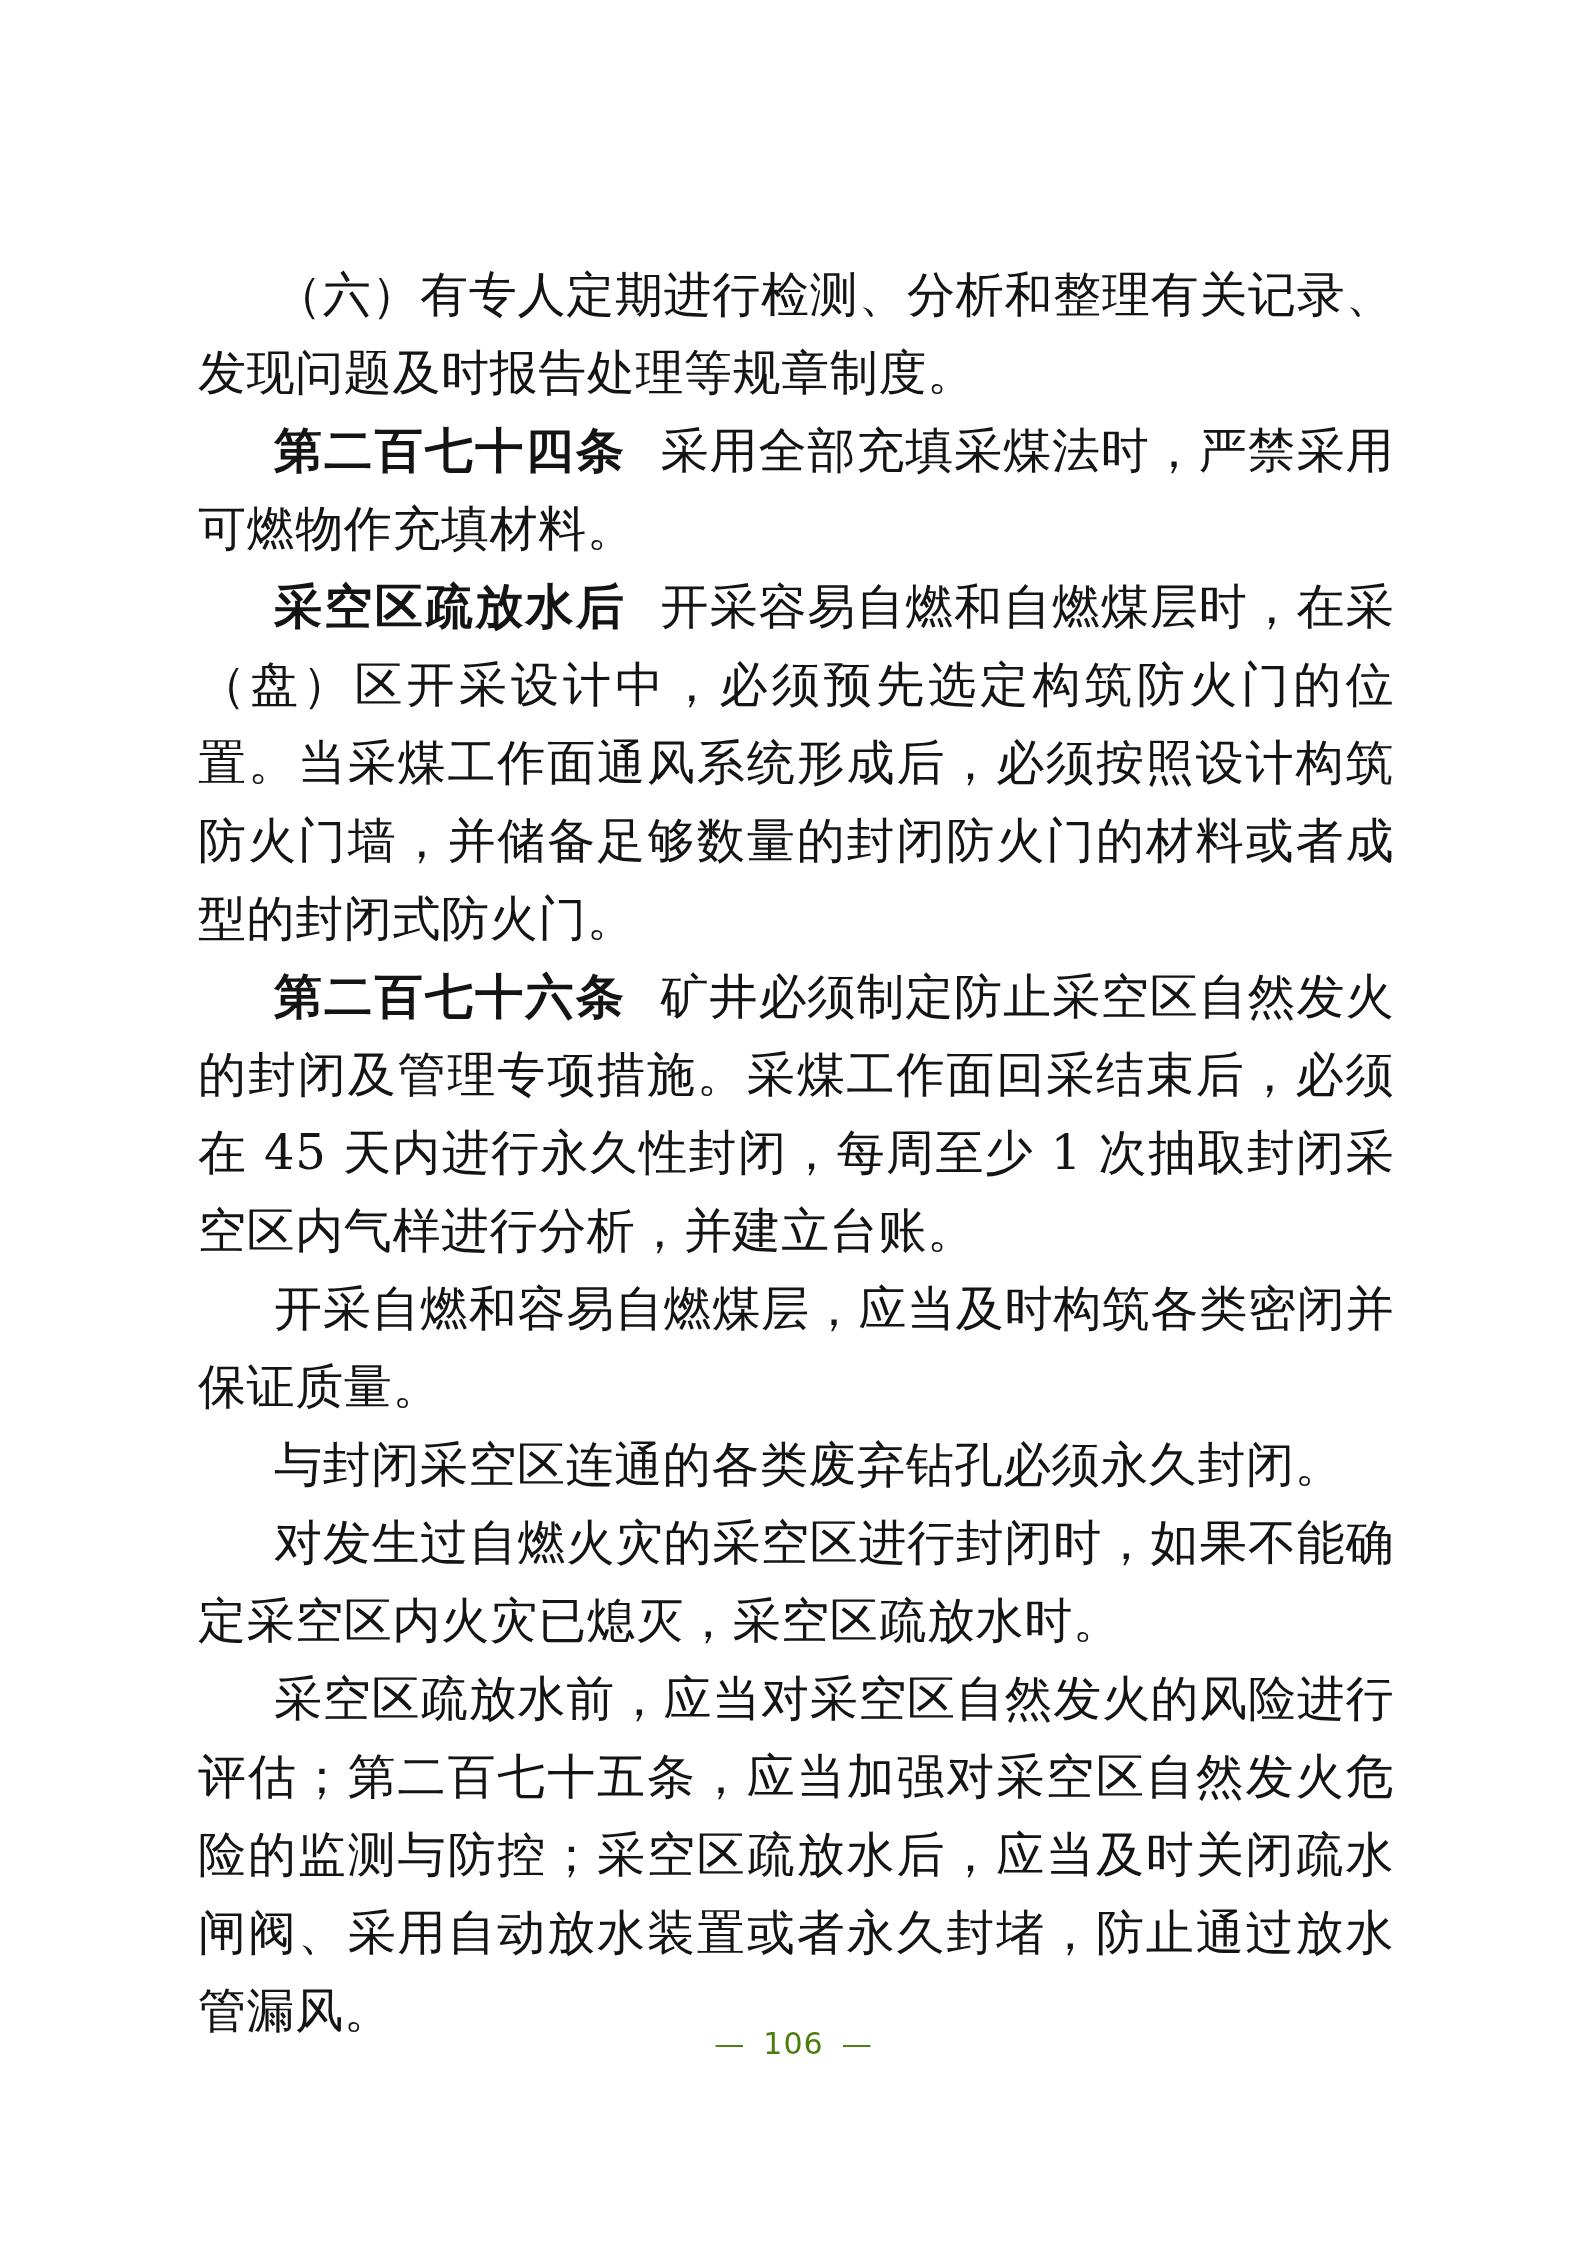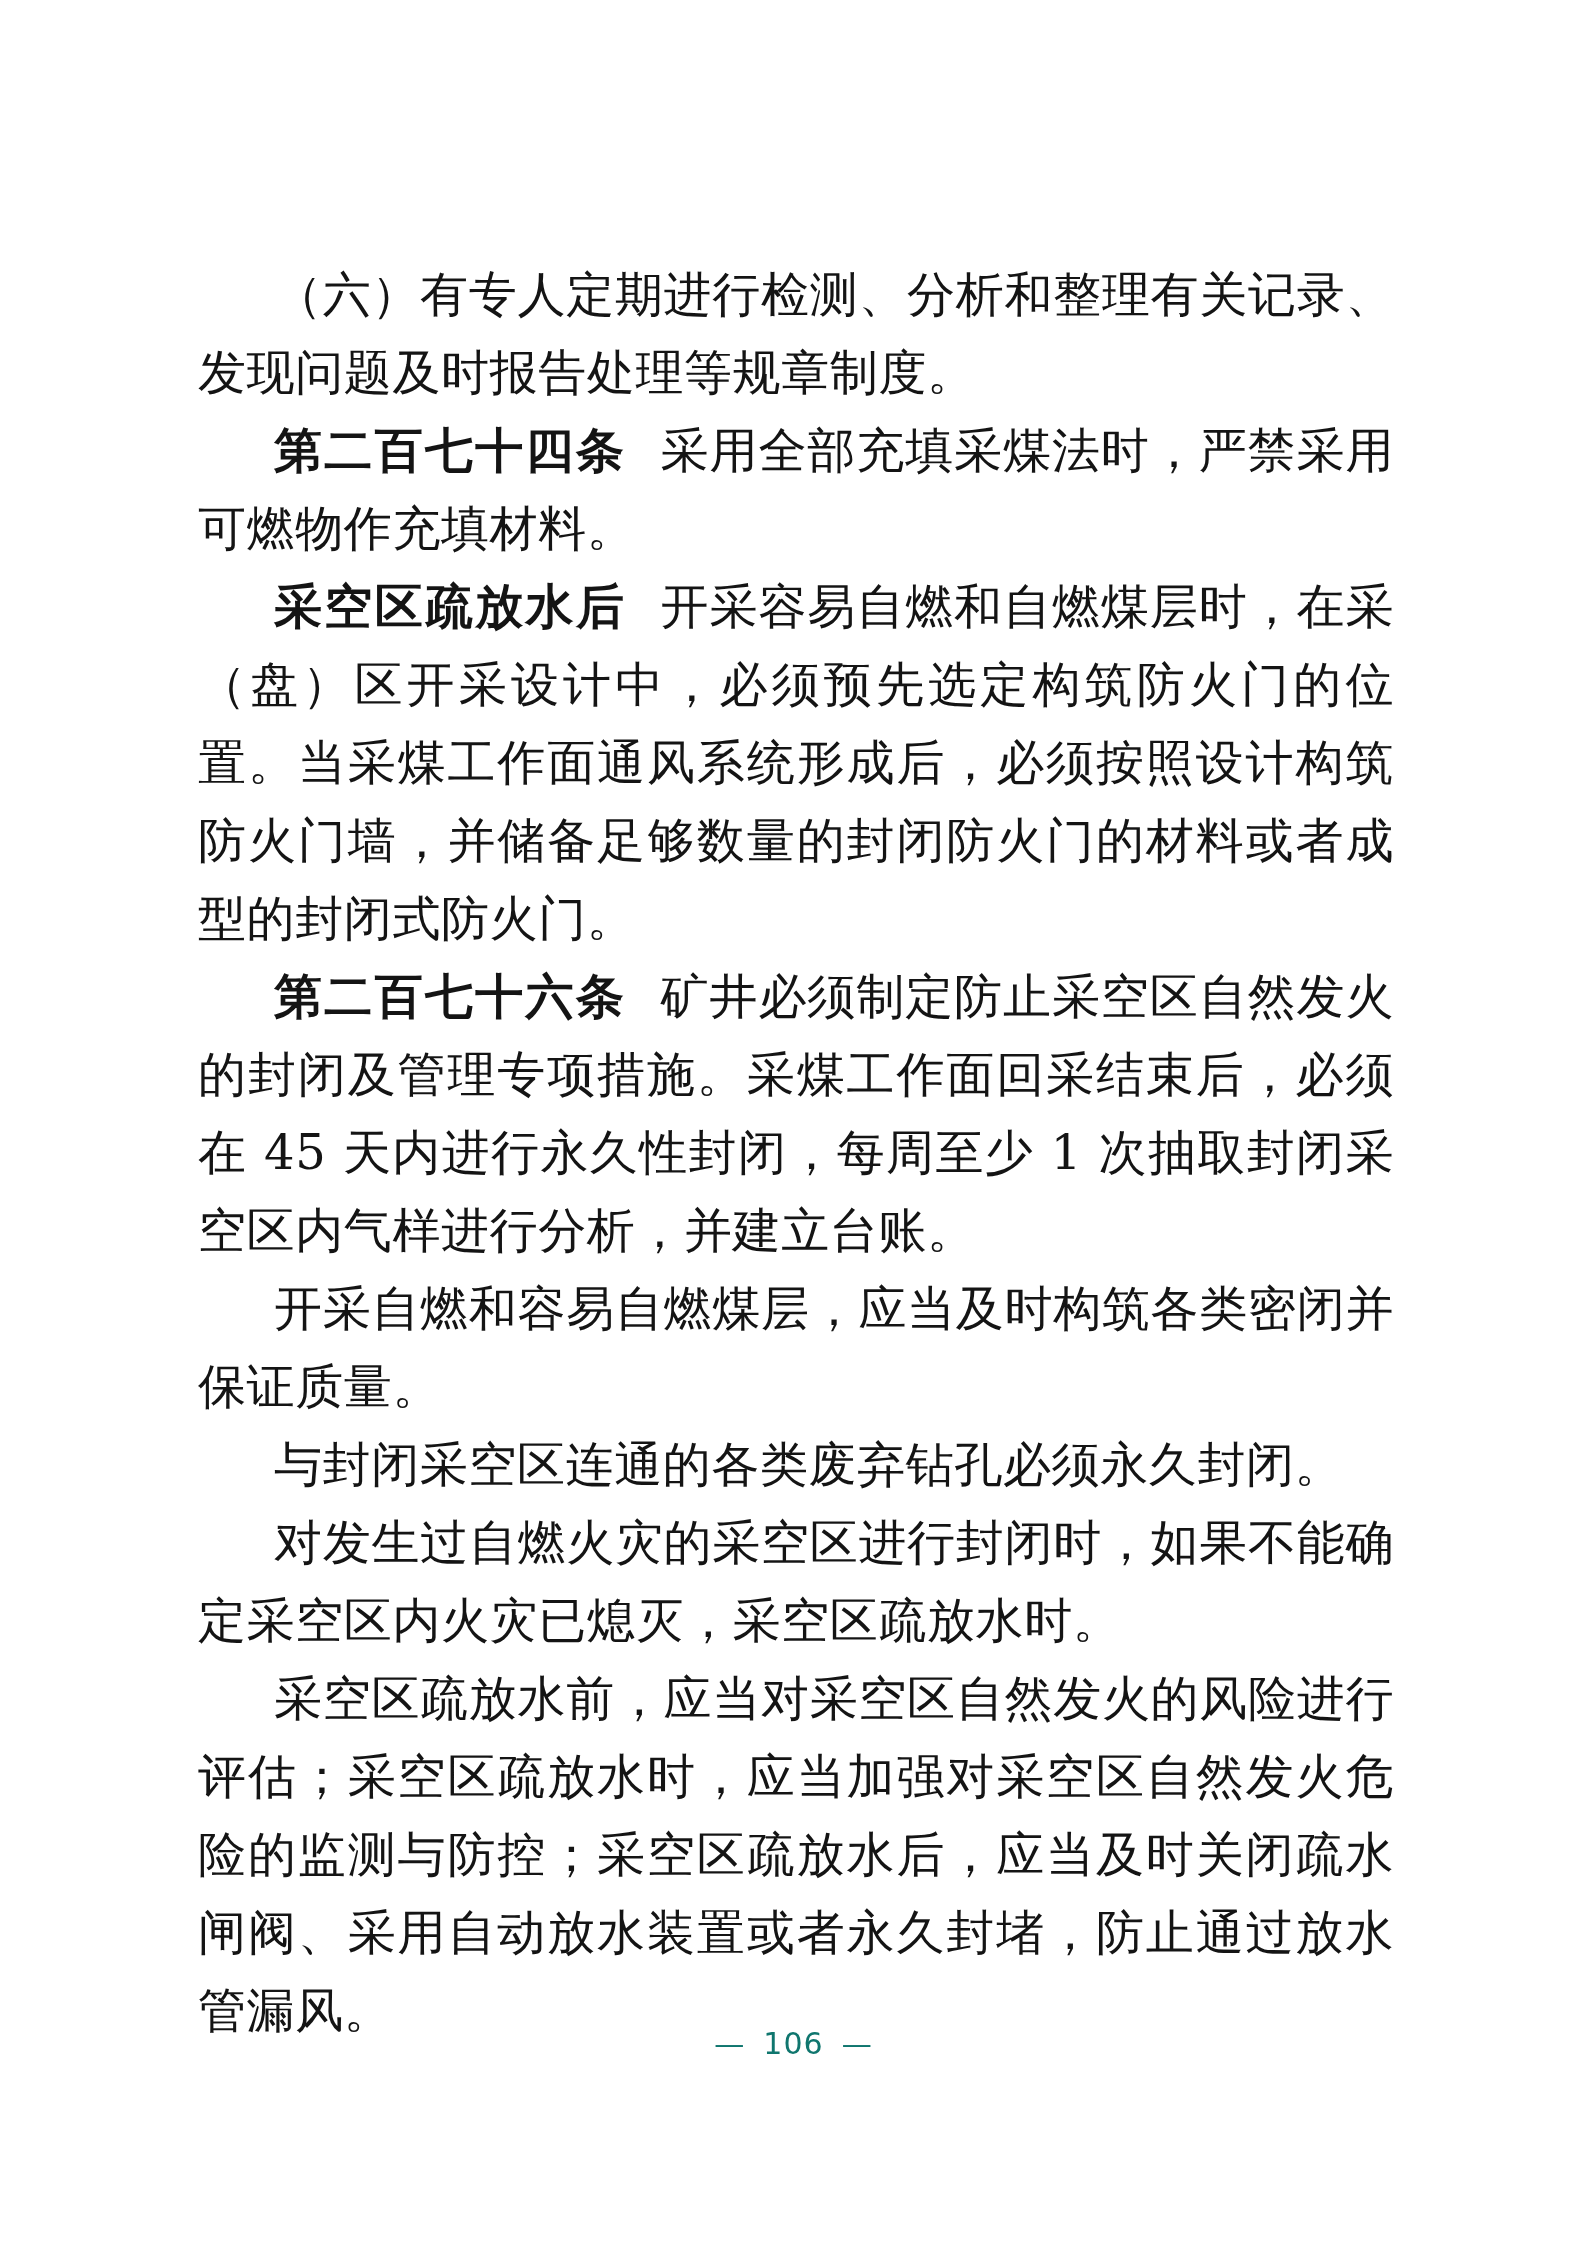--- a/index.html
+++ b/index.html
@@ -51,21 +51,21 @@
     width: 34px;
   }
   .pagenum {
     position: absolute;
     left: 0;
     top: 2026px;
     width: 1587px;
     text-align: center;
     font-size: 30px;
     font-family: "DejaVu Sans", "Liberation Sans", sans-serif;
-    color: #0f766e;
+    color: #4d7c0f;
     letter-spacing: 1px;
   }
   .pagenum .dash {
     display: inline-block;
     padding: 0 18px;
     font-family: "DejaVu Serif", "Liberation Serif", serif;
   }
 </style>
 </head>
 <body>
@@ -97,21 +97,21 @@
     <p class="para indent">
       <span>与封闭采空区连通的各类废弃钻孔必须永久封闭。</span>
     </p>
 
 
     <p class="para indent">
       <span>对发生过自燃火灾的采空区进行封闭时，如果不能确定采空区内火灾已熄灭，采空区疏放水时。</span>
     </p>
 
     <p class="para indent">
-      <span>采空区疏放水前，应当对采空区自然发火的风险进行评估；采空区疏放水时，应当加强对采空区自然发火危险的监测与防控；采空区疏放水后，应当及时关闭疏水闸阀、采用自动放水装置或者永久封堵，防止通过放水管漏风。</span>
+      <span>采空区疏放水前，应当对采空区自然发火的风险进行评估；第二百七十五条，应当加强对采空区自然发火危险的监测与防控；采空区疏放水后，应当及时关闭疏水闸阀、采用自动放水装置或者永久封堵，防止通过放水管漏风。</span>
     </p>
 
   </div>
 
   <div class="pagenum">
     <span class="dash">—</span><span>106</span><span class="dash">—</span>
   </div>
 
 </div>
 

